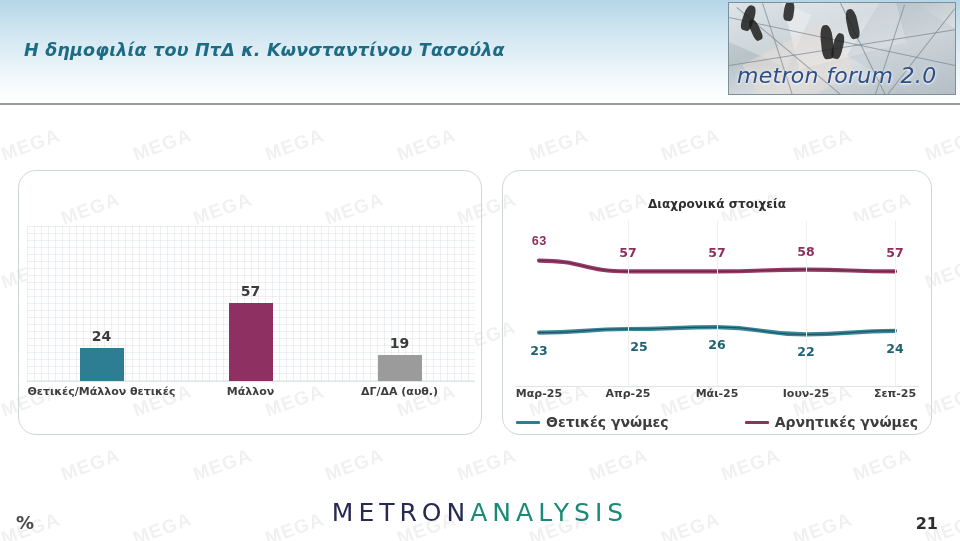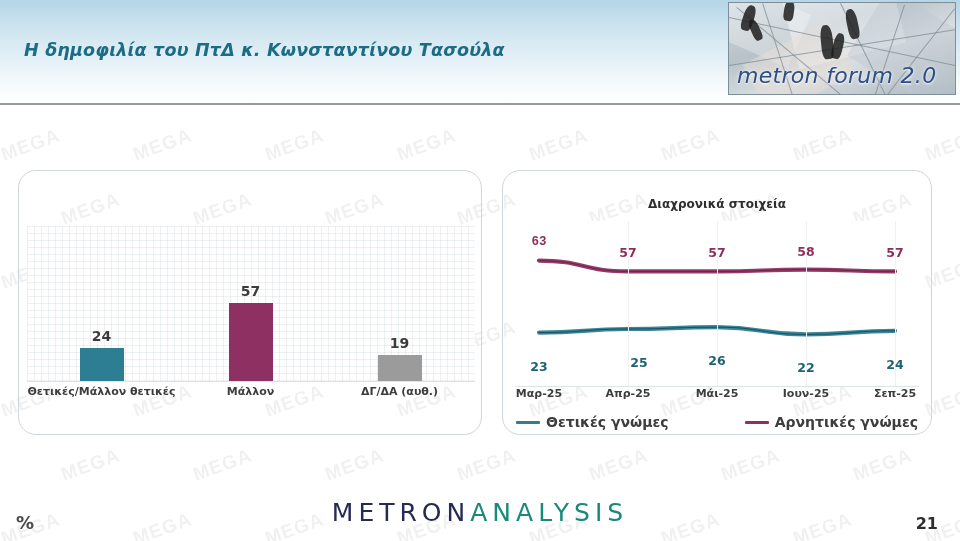--- a/index.html
+++ b/index.html
@@ -109,21 +109,21 @@
     position:absolute;top:0;bottom:0;width:1px;background:#eef1f2;
   }
   #line-svg{position:absolute;left:0;top:0;width:100%;height:100%;}
   .pt-label{
     position:absolute;transform:translateX(-50%);
     font-size:12.5px;font-weight:700;
     font-family:"DejaVu Sans","Liberation Sans",sans-serif;
     white-space:nowrap;
   }
   .pt-label.neg{color:#8b2f5f;}
-  .pt-label.pos{color:#1f6372;margin-top:16px;}
+  .pt-label.pos{color:#1f6372;}
   #line-xlabels{
     position:absolute;left:12px;top:216px;width:404px;height:18px;
   }
   .line-xlab{
     position:absolute;transform:translateX(-50%);
     font-size:11px;font-weight:700;color:#3d3d3d;white-space:nowrap;
     font-family:"DejaVu Sans","Liberation Sans",sans-serif;
   }
   #line-legend{
     position:absolute;left:0;top:243px;width:100%;

